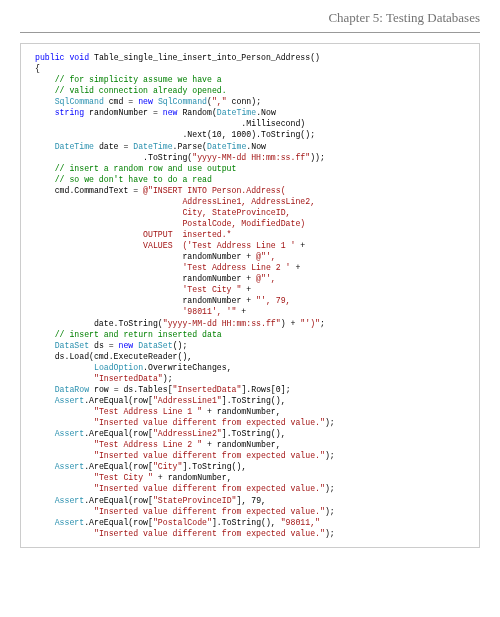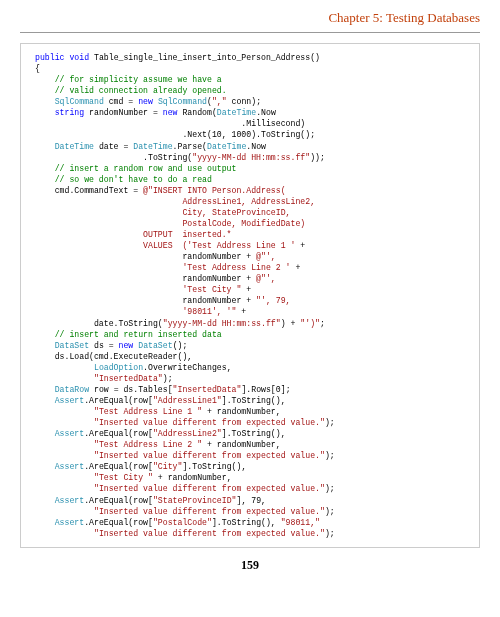--- a/index.html
+++ b/index.html
@@ -10,21 +10,21 @@
     width: 500px;
     height: 617px;
     overflow: hidden;
   }
   .page {
     padding: 10px 20px 10px 20px;
   }
   .chapter-header {
     text-align: right;
     font-size: 13px;
-    color: #c2410c;
+    color: #737373;
     padding-bottom: 6px;
     border-bottom: 1px solid #999;
     margin-bottom: 10px;
   }
   .code-block {
     border: 1px solid #ccc;
     padding: 8px 14px;
     font-family: Consolas, "Courier New", monospace;
     font-size: 8.2px;
     line-height: 1.35;
@@ -88,14 +88,13 @@
 <span>            </span><span class="str">"Test Address Line 2 "</span><span> + randomNumber,</span>
 <span>            </span><span class="str">"Inserted value different from expected value."</span><span>);</span>
 <span>    </span><span class="type">Assert</span><span>.AreEqual(row[</span><span class="str">"City"</span><span>].ToString(),</span>
 <span>            </span><span class="str">"Test City "</span><span> + randomNumber,</span>
 <span>            </span><span class="str">"Inserted value different from expected value."</span><span>);</span>
 <span>    </span><span class="type">Assert</span><span>.AreEqual(row[</span><span class="str">"StateProvinceID"</span><span>], </span><span>79</span><span>,</span>
 <span>            </span><span class="str">"Inserted value different from expected value."</span><span>);</span>
 <span>    </span><span class="type">Assert</span><span>.AreEqual(row[</span><span class="str">"PostalCode"</span><span>].ToString(), </span><span class="str">"98011,"</span>
 <span>            </span><span class="str">"Inserted value different from expected value."</span><span>);</span></div>
 
-  <div class="page-number">159</div>
 </div>
 
 </body></html>

